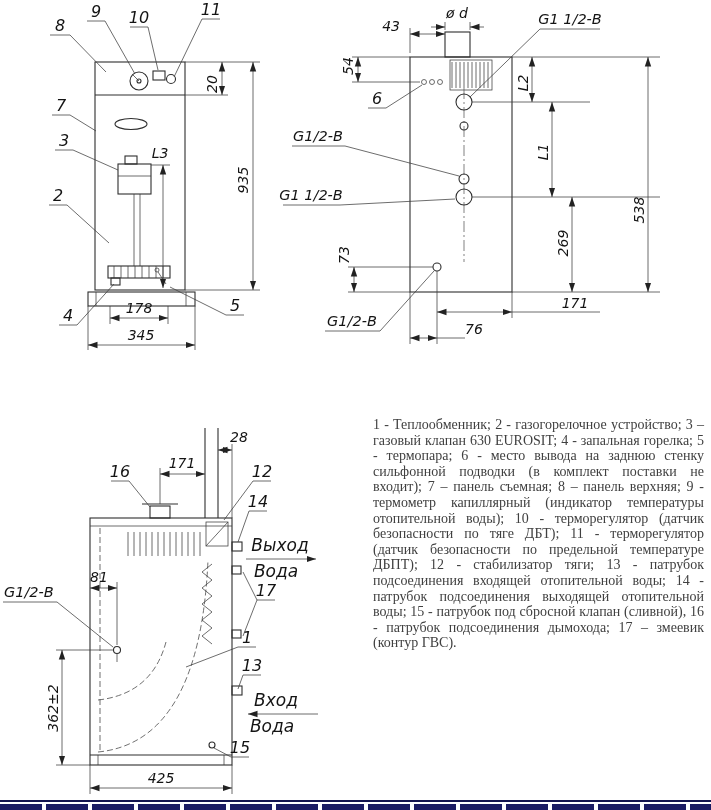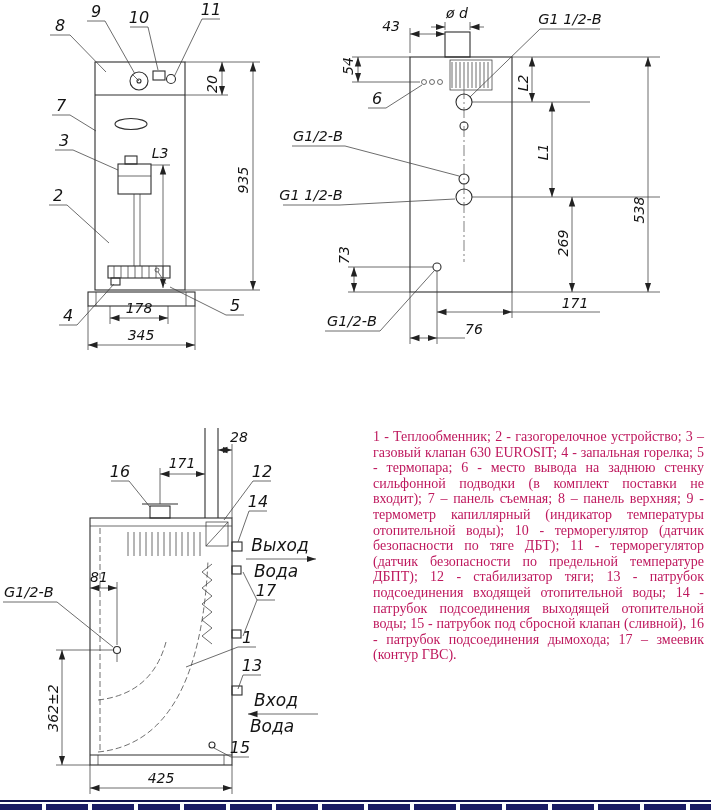--- a/index.html
+++ b/index.html
@@ -7,23 +7,23 @@
         font-family:"DejaVu Sans",sans-serif;}
   svg .ln{stroke:#2e2e2e;stroke-width:1.1;fill:none;}
   svg .thin{stroke:#3c3c3c;stroke-width:0.75;fill:none;}
   svg .dash{stroke:#4a4a4a;stroke-width:0.8;fill:none;stroke-dasharray:6 3;}
   svg .cl{stroke:#4a4a4a;stroke-width:0.7;fill:none;stroke-dasharray:11 3 2 3;}
   svg text{font-family:"DejaVu Sans",sans-serif;font-style:italic;fill:#141414;}
   svg .num{font-size:16px;}
   svg .dimt{font-size:14px;}
   svg .gt{font-size:14.5px;}
   svg .flow{font-size:17px;}
-  #legend{position:absolute;left:373px;top:429px;width:331px;
+  #legend{position:absolute;left:373px;top:417px;width:331px;
           font-family:"Liberation Serif",serif;font-size:14px;line-height:15.6px;
-          color:#be185d;text-align:justify;}
+          color:#404040;text-align:justify;}
   #tbl-edge{position:absolute;left:0;top:800px;width:711px;height:10px;
             border-top:2px solid #14154f;}
   #tbl-edge .cells{margin-top:2px;height:6px;
             background:repeating-linear-gradient(90deg,#1b1c63 0 42px,#ffffff 42px 46px);}
 </style>
 </head>
 <body>
 
 <div id="page">
 

